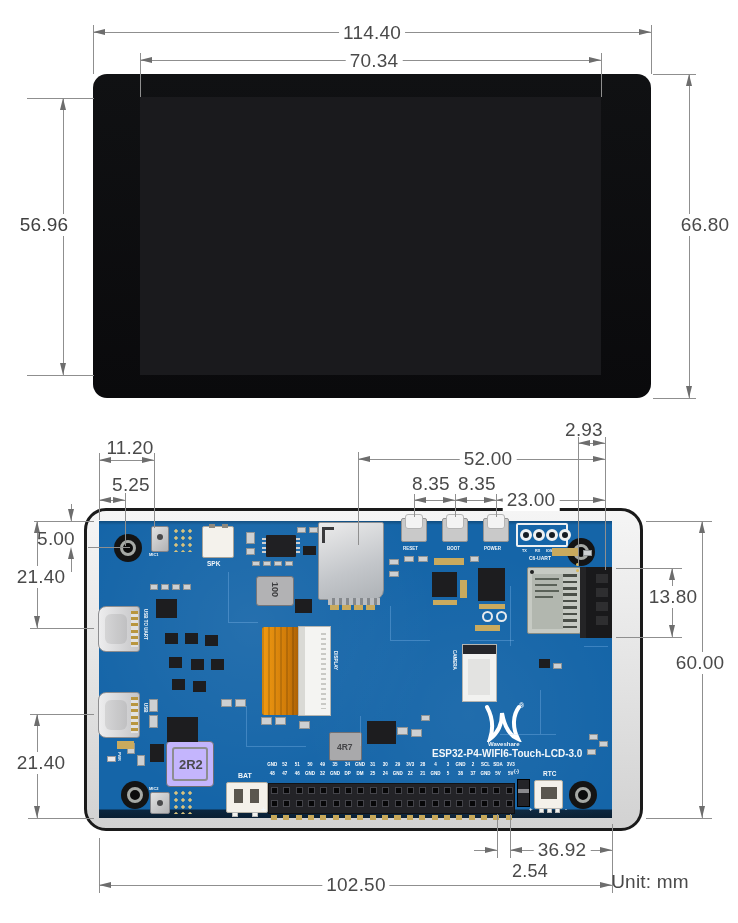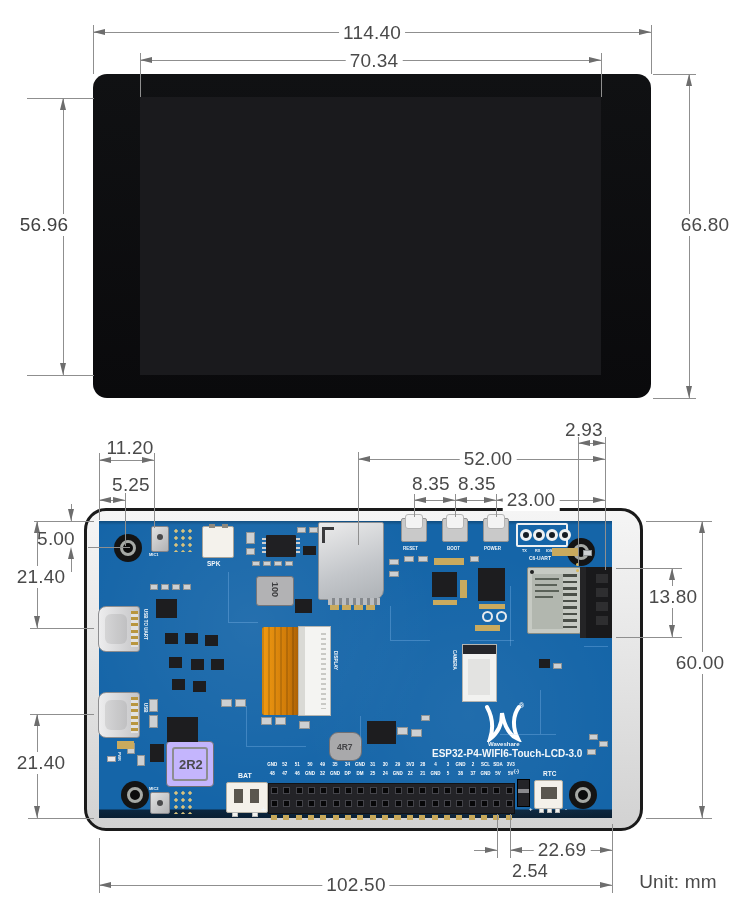--- a/index.html
+++ b/index.html
@@ -153,21 +153,21 @@
     <span style="position:absolute;left:37px;top:-2px;color:#fff;font-size:7px;font-weight:700;">®</span>
   </div>
   <div class="sk" style="left:488px;top:741px;font-size:6px;">Waveshare</div>
   <div class="sk" style="left:432px;top:748px;font-size:10px;">ESP32-P4-WIFI6-Touch-LCD-3.0</div>
 
   <div class="a" style="left:166px;top:741px;width:48px;height:46px;background:#c4b5fd;border:1px solid #707074;border-radius:4px;box-sizing:border-box;">
     <div style="position:absolute;inset:5px;border:2px solid #8d8d90;border-radius:3px;"></div>
     <div class="sk" style="left:12px;top:15px;font-size:13px;color:#4b4b4e;">2R2</div>
   </div>
   <div class="a" style="left:150px;top:744px;width:14px;height:18px;background:#1d1d1f;"></div>
-  <div class="a" style="left:329px;top:732px;width:33px;height:29px;background:#a9a9ab;border:1px solid #707074;border-radius:9px;box-sizing:border-box;">
+  <div class="a" style="left:329px;top:732px;width:33px;height:29px;background:#a9a9ab;border:1px solid #707074;border-radius:2px;box-sizing:border-box;">
     <div class="sk" style="left:7px;top:9px;font-size:8.5px;color:#454548;">4R7</div>
   </div>
   <div class="a" style="left:367px;top:721px;width:29px;height:23px;background:#1d1d1f;"></div>
 
   <div class="sk" style="left:238px;top:772px;font-size:7px;">BAT</div>
   <div class="a" style="left:226px;top:782px;width:42px;height:31px;background:#f4f1ea;border:1px solid #b5b0a4;border-radius:2px;box-sizing:border-box;">
     <div style="position:absolute;left:7px;top:6px;width:9px;height:14px;background:#5a564e;"></div>
     <div style="position:absolute;left:23px;top:6px;width:9px;height:14px;background:#5a564e;"></div>
   </div>
   <div class="sk" style="left:227px;top:805px;font-size:8px;">-</div>
@@ -491,15 +491,15 @@
     <div style="position: absolute; left: 41px; top: 763px; transform: translate(-50%, -50%); color: rgb(74, 74, 74); font-size: 19px; letter-spacing: 0.2px; white-space: nowrap; background: rgb(255, 255, 255); padding: 0px 4px;">21.40</div>
     <div style="position: absolute; left: 488px; top: 459px; transform: translate(-50%, -50%); color: rgb(74, 74, 74); font-size: 19px; letter-spacing: 0.2px; white-space: nowrap; background: rgb(255, 255, 255); padding: 0px 4px;">52.00</div>
     <div style="position: absolute; left: 431px; top: 484px; transform: translate(-50%, -50%); color: rgb(74, 74, 74); font-size: 19px; letter-spacing: 0.2px; white-space: nowrap;">8.35</div>
     <div style="position: absolute; left: 477px; top: 484px; transform: translate(-50%, -50%); color: rgb(74, 74, 74); font-size: 19px; letter-spacing: 0.2px; white-space: nowrap;">8.35</div>
     <div style="position: absolute; left: 531px; top: 500px; transform: translate(-50%, -50%); color: rgb(74, 74, 74); font-size: 19px; letter-spacing: 0.2px; white-space: nowrap; background: rgb(255, 255, 255); padding: 0px 4px;">23.00</div>
     <div style="position: absolute; left: 584px; top: 430px; transform: translate(-50%, -50%); color: rgb(74, 74, 74); font-size: 19px; letter-spacing: 0.2px; white-space: nowrap;">2.93</div>
     <div style="position: absolute; left: 673px; top: 597px; transform: translate(-50%, -50%); color: rgb(74, 74, 74); font-size: 19px; letter-spacing: 0.2px; white-space: nowrap; background: rgb(255, 255, 255); padding: 0px 4px;">13.80</div>
     <div style="position: absolute; left: 700px; top: 663px; transform: translate(-50%, -50%); color: rgb(74, 74, 74); font-size: 19px; letter-spacing: 0.2px; white-space: nowrap; background: rgb(255, 255, 255); padding: 0px 4px;">60.00</div>
     <div style="position: absolute; left: 356px; top: 885px; transform: translate(-50%, -50%); color: rgb(74, 74, 74); font-size: 19px; letter-spacing: 0.2px; white-space: nowrap; background: rgb(255, 255, 255); padding: 0px 4px;">102.50</div>
     <div style="position: absolute; left: 530px; top: 871px; transform: translate(-50%, -50%); color: rgb(74, 74, 74); font-size: 18px; letter-spacing: 0.2px; white-space: nowrap;">2.54</div>
-    <div style="position: absolute; left: 562px; top: 850px; transform: translate(-50%, -50%); color: rgb(74, 74, 74); font-size: 19px; letter-spacing: 0.2px; white-space: nowrap; background: rgb(255, 255, 255); padding: 0px 4px;">22.69</div>
-    <div style="position: absolute; left: 678px; top: 882px; transform: translate(-50%, -50%); color: rgb(74, 74, 74); font-size: 19px; letter-spacing: 0.2px; white-space: nowrap;">Unit: mm</div>
+    <div style="position: absolute; left: 562px; top: 850px; transform: translate(-50%, -50%); color: rgb(74, 74, 74); font-size: 19px; letter-spacing: 0.2px; white-space: nowrap; background: rgb(255, 255, 255); padding: 0px 4px;">36.92</div>
+    <div style="position: absolute; left: 650px; top: 882px; transform: translate(-50%, -50%); color: rgb(74, 74, 74); font-size: 19px; letter-spacing: 0.2px; white-space: nowrap;">Unit: mm</div>
   </div>
 
 </body></html>

